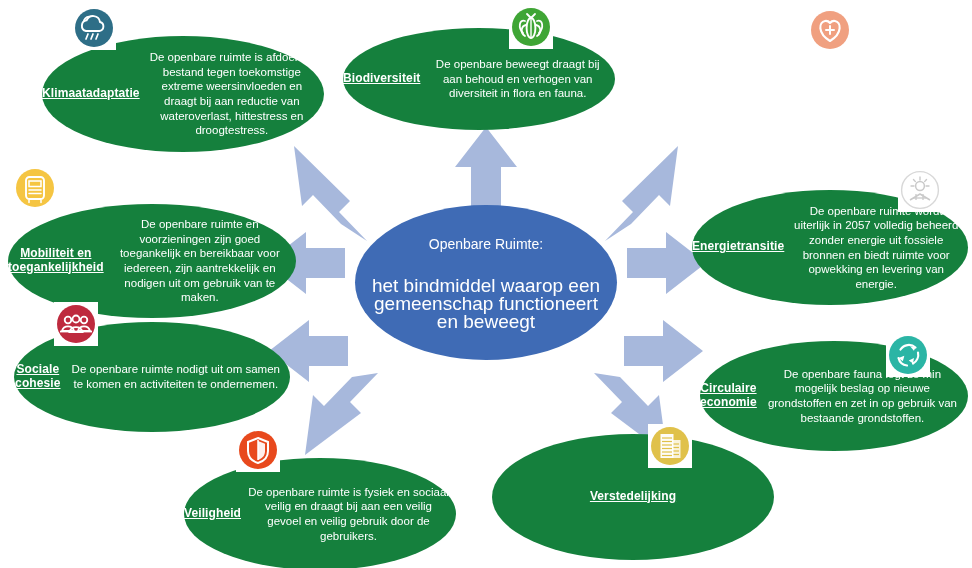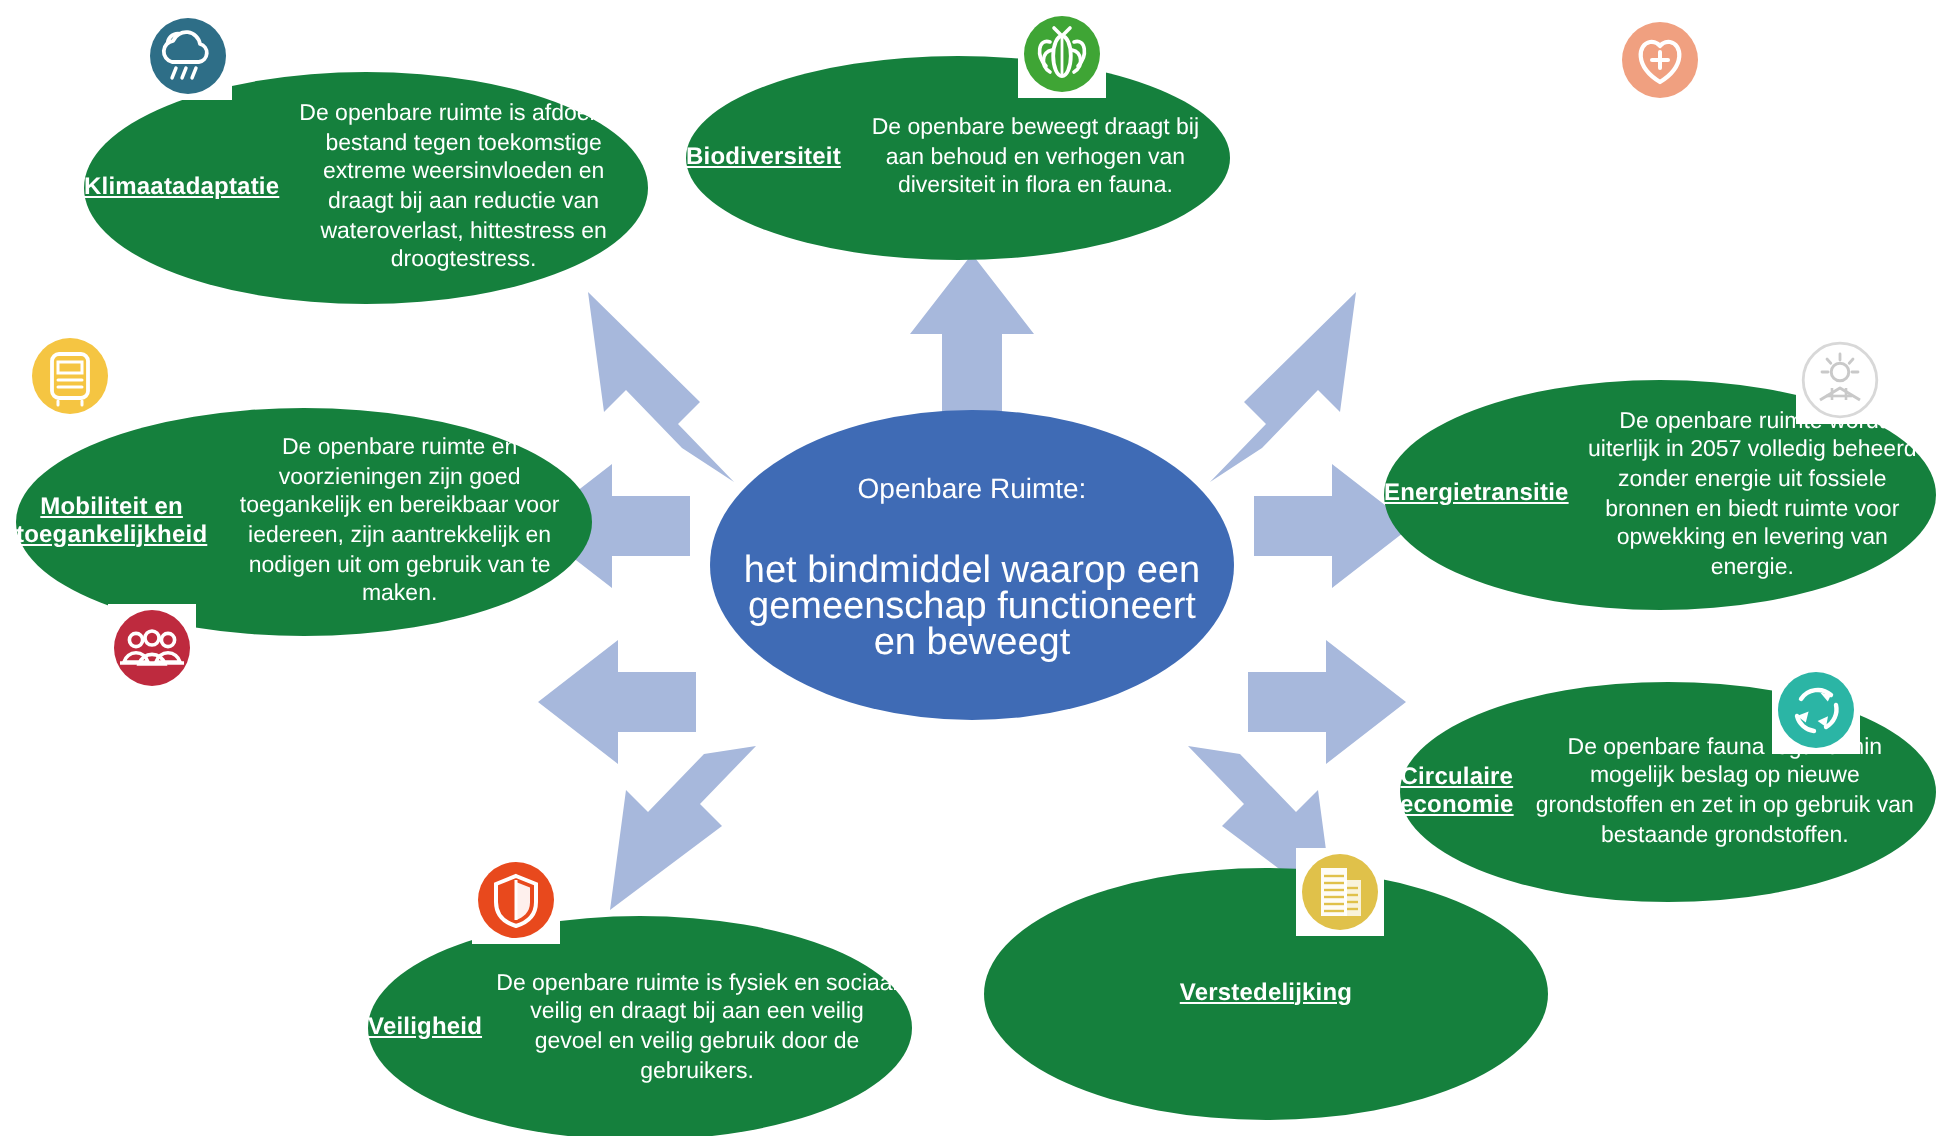--- a/index.html
+++ b/index.html
@@ -91,20 +91,24 @@
   <div class="ellipse" style="left:8px;top:204px;width:288px;height:114px;z-index:3;">
     <div class="ttl">Mobiliteit en toegankelijkheid</div>
     <div class="body">De openbare ruimte en voorzieningen zijn goed toegankelijk en bereikbaar voor iedereen, zijn aantrekkelijk en nodigen uit om gebruik van te maken.</div>
   </div>
 
   <div class="ellipse" style="left:692px;top:190px;width:276px;height:115px;z-index:3;">
     <div class="ttl">Energietransitie</div>
     <div class="body">De openbare ruimte wordt uiterlijk in 2057 volledig beheerd zonder energie uit fossiele bronnen en biedt ruimte voor opwekking en levering van energie.</div>
   </div>
 
+  <div class="ellipse" style="left:14px;top:322px;width:276px;height:110px;z-index:3;">
+    <div class="ttl">Sociale cohesie</div>
+    <div class="body">De openbare ruimte nodigt uit om samen te komen en activiteiten te ondernemen.</div>
+  </div>
 
   <div class="ellipse" style="left:700px;top:341px;width:268px;height:110px;z-index:3;">
     <div class="ttl">Circulaire economie</div>
     <div class="body">De openbare fauna legt zo min mogelijk beslag op nieuwe grondstoffen en zet in op gebruik van bestaande grondstoffen.</div>
   </div>
 
   <div class="ellipse" style="left:184px;top:458px;width:272px;height:112px;z-index:3;">
     <div class="ttl">Veiligheid</div>
     <div class="body">De openbare ruimte is fysiek en sociaal veilig en draagt bij aan een veilig gevoel en veilig gebruik door de gebruikers.</div>
   </div>

